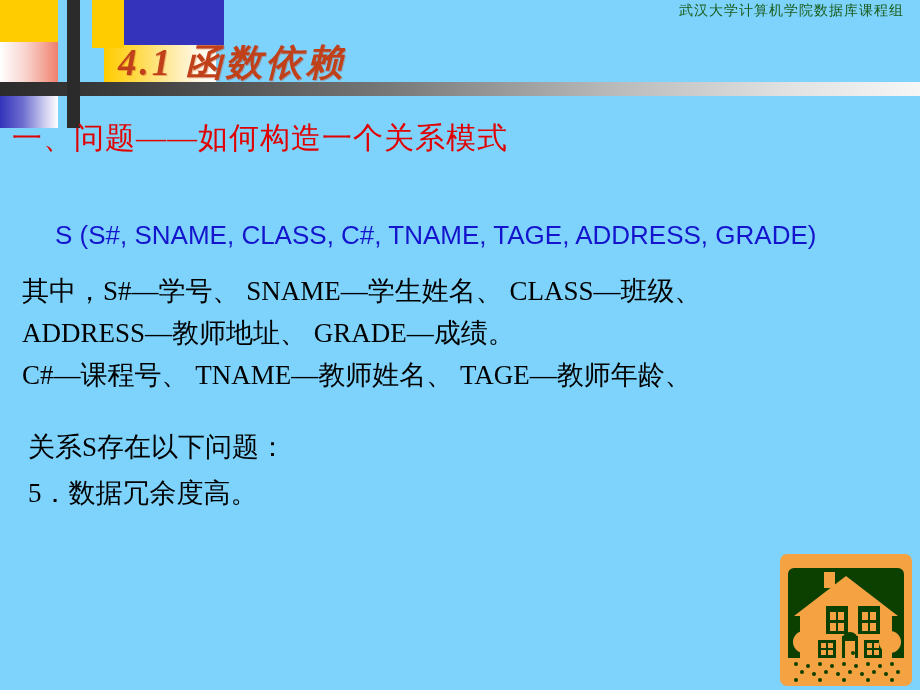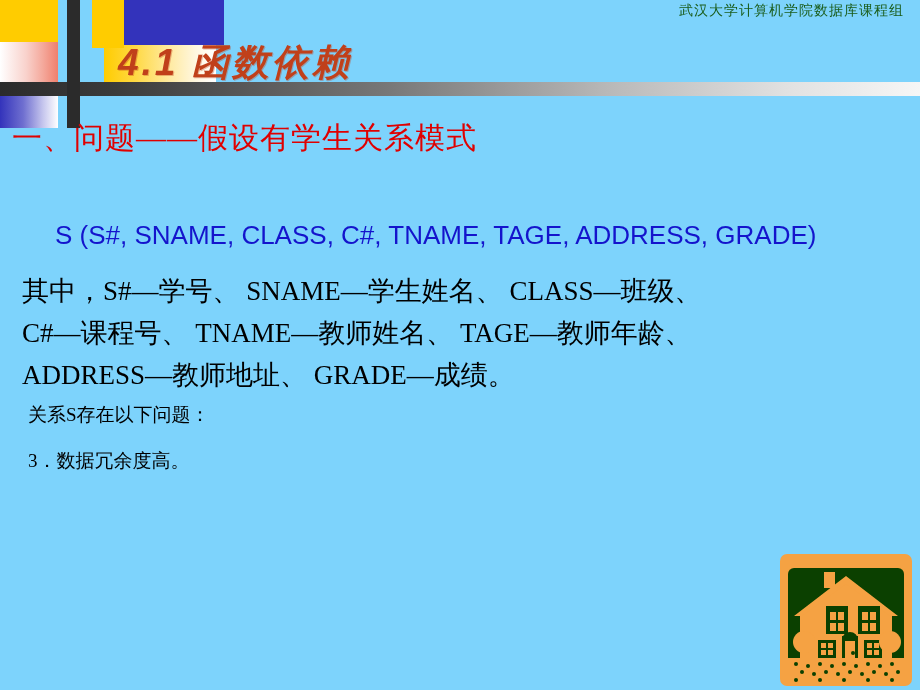--- a/index.html
+++ b/index.html
@@ -75,21 +75,21 @@
     color: #1a5c1a;
     font-family: "DejaVu Sans", sans-serif;
     font-size: 14px;
     letter-spacing: 1px;
     white-space: nowrap;
   }
   .slide-title {
     position: absolute;
     left: 118px; top: 38px;
     color: #c0401a;
-    font-family: Liberation Sans, sans-serif;
+    font-family: Liberation Serif, serif;
     font-style: italic;
     font-weight: bold;
     font-size: 37px;
     letter-spacing: 3px;
     white-space: nowrap;
     text-shadow: 1px 1px 0 rgba(192,64,26,0.35);
   }
 
   
   .section-heading {
@@ -136,24 +136,24 @@
     left: 22px; top: 270px;
     color: #000000;
     font-family: "Liberation Serif", "DejaVu Serif", serif;
     font-size: 27px;
     line-height: 42px;
   }
   .legend-block div { white-space: nowrap; }
 
   .problem-block {
     position: absolute;
-    left: 28px; top: 392px;
+    left: 28px; top: 424px;
     color: #000000;
     font-family: "Liberation Serif", "DejaVu Serif", serif;
-    font-size: 19px;
+    font-size: 27px;
     line-height: 46px;
   }
   .problem-block div { white-space: nowrap; }
 
   
   .house-image {
     position: absolute;
     left: 780px; top: 554px;
     width: 132px; height: 132px;
     border-radius: 7px;
@@ -172,34 +172,34 @@
   <div class="deco-yellow-fade"></div>
   <div class="deco-vbar-yellow"></div>
   <div class="deco-blue-square"></div>
   <div class="deco-hbar"></div>
   <div class="deco-vbar-dark"></div>
 
   <div class="course-header">武汉大学计算机学院数据库课程组</div>
 
   <div class="slide-title">4.1  函数依赖</div>
 
-  <div class="section-heading">一、问题——假设有学生关系模式</div>
+  <div class="section-heading">一、问题——如何构造一个关系模式</div>
 
 
   <div class="schema-line">S (S#, SNAME, CLASS, C#, TNAME, TAGE, ADDRESS, GRADE)</div>
 
   <div class="legend-block">
     <div>其中，S#—学号、 SNAME—学生姓名、 CLASS—班级、</div>
+    <div>ADDRESS—教师地址、 GRADE—成绩。</div>
     <div>C#—课程号、 TNAME—教师姓名、 TAGE—教师年龄、</div>
-    <div>ADDRESS—教师地址、 GRADE—成绩。</div>
   </div>
 
   <div class="problem-block">
     <div>关系S存在以下问题：</div>
-    <div>3．数据冗余度高。</div>
+    <div>5．数据冗余度高。</div>
   </div>
 
   <div class="house-image">
     <svg width="132" height="132" viewBox="0 0 132 132">
 
       <path d="M14 14 H118 A6 6 0 0 1 124 20 V104 H8 V20 A6 6 0 0 1 14 14 Z" fill="#0B4000"></path>
 
       <rect x="44" y="18" width="11" height="16" fill="#F5A243"></rect>
 
       <path d="M66 26 L112 62 L112 104 L20 104 L20 62 Z" fill="#F5A243"></path>

